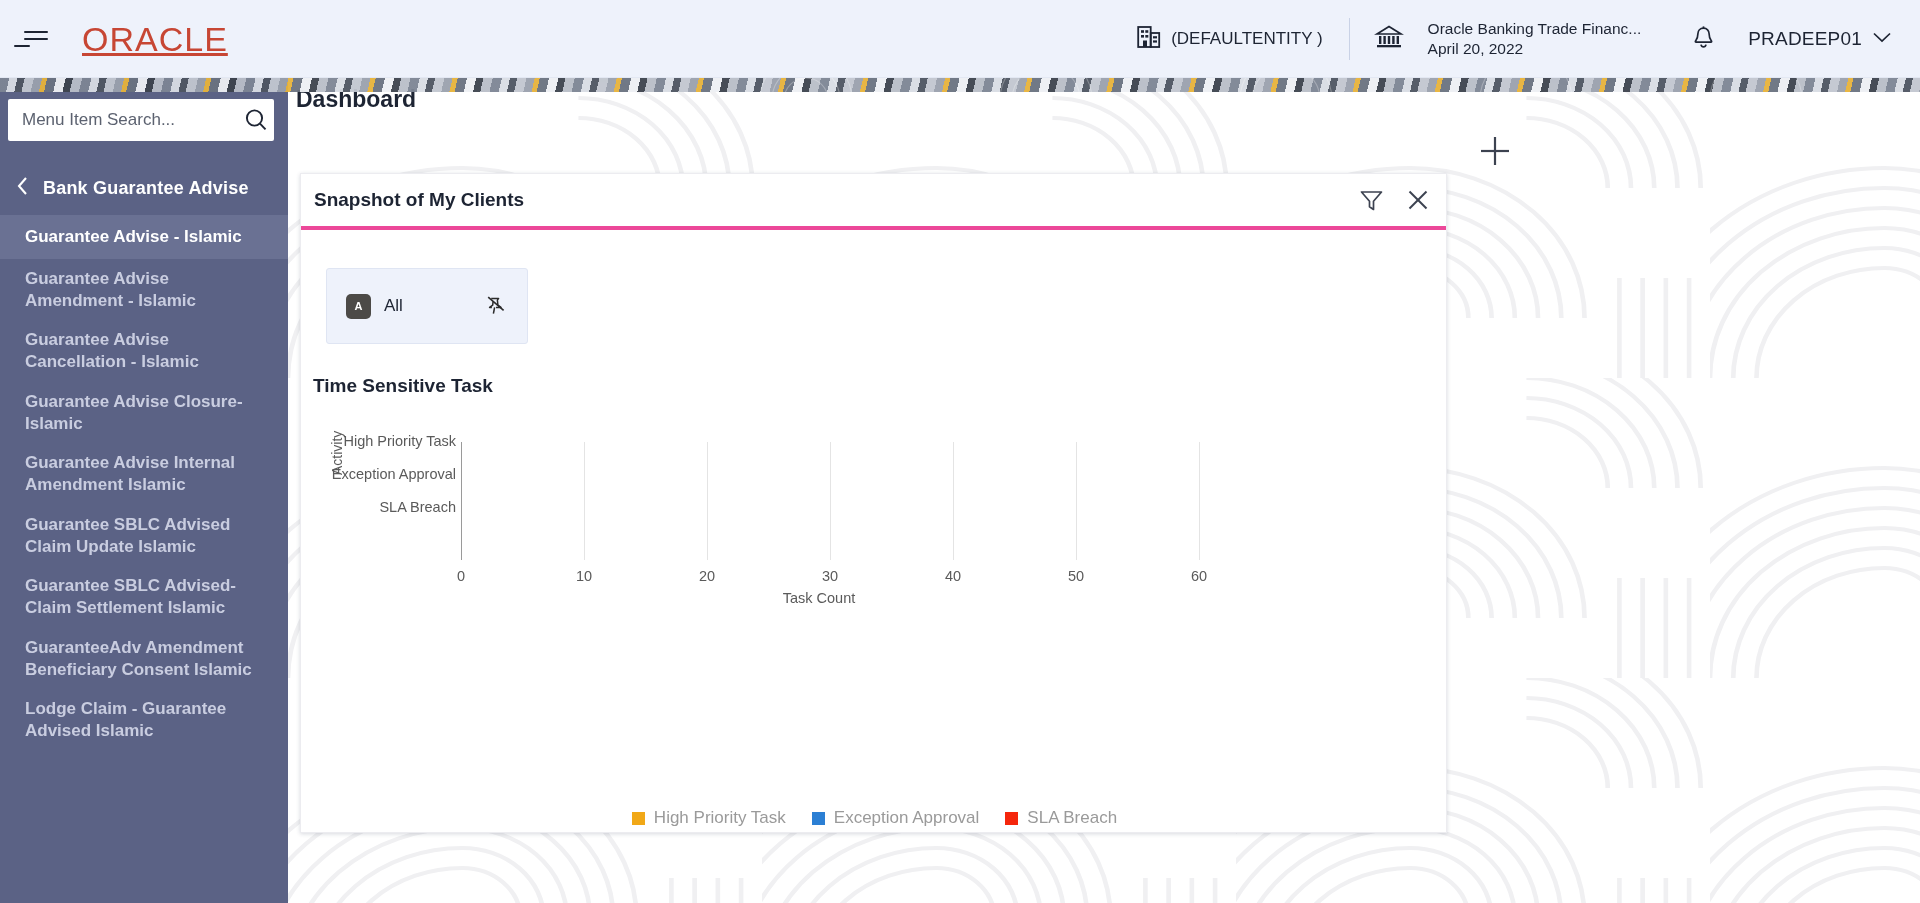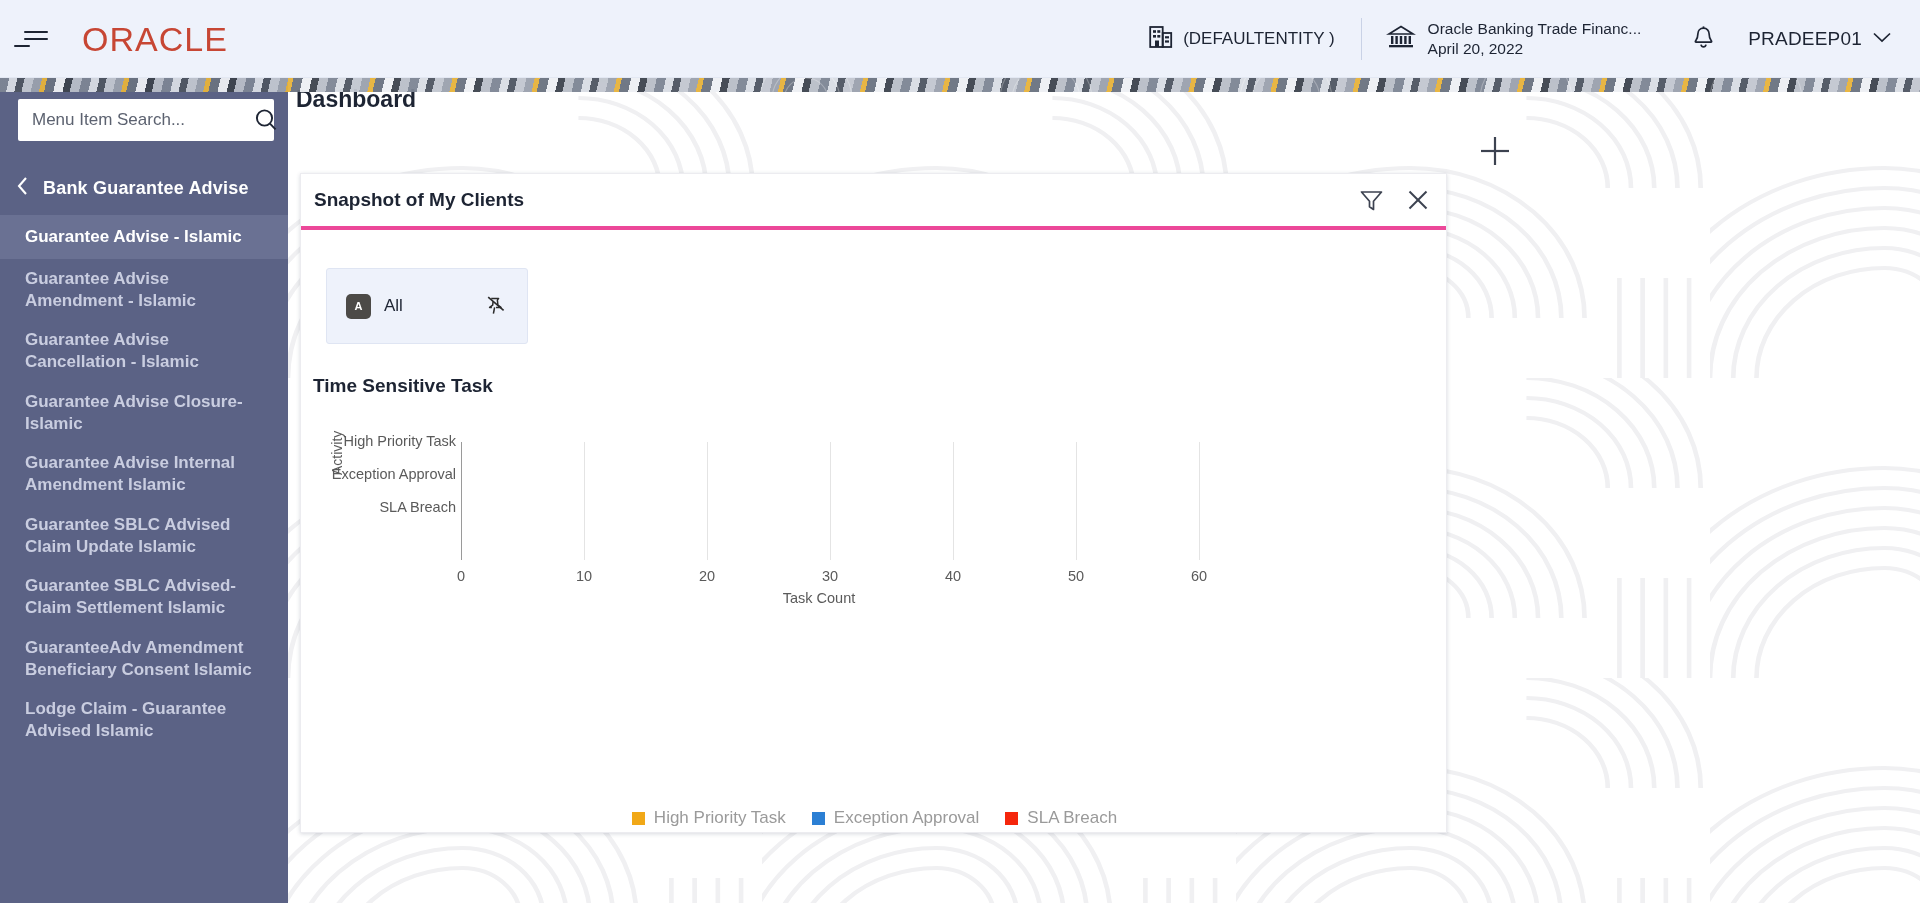--- a/index.html
+++ b/index.html
@@ -29,35 +29,36 @@
   .hamburger i:nth-child(3) { width: 16px; align-self: flex-start; margin-left: 0; }
 
   .oracle-logo {
     margin-left: 24px;
     font-size: 34px; letter-spacing: 1px;
     color: #c74634;
     font-family: "Liberation Sans", sans-serif;
     font-weight: 400;
     line-height: 1;
     user-select: none;
+    text-decoration: underline;
   }
 
   .topbar-right {
     margin-left: auto; display: flex; align-items: center; height: 100%;
   }
   .tb-entity {
     display: flex; align-items: center; gap: 10px;
     padding: 0 26px; height: 44px; cursor: pointer;
   }
   .tb-entity .lbl { font-size: 17px; color: #1d2433; white-space: nowrap; }
 
   .tb-divider { width: 1px; height: 42px; background: #c9d2e6; }
 
   .tb-branch {
-    display: flex; align-items: center; gap: 12px;
+    display: flex; align-items: center; gap: 24px;
     padding: 0 24px; cursor: pointer;
   }
   .tb-branch .txt { display: flex; flex-direction: column; line-height: 1.28; }
   .tb-branch .l1 { font-size: 15.5px; color: #1d2433; white-space: nowrap; }
   .tb-branch .l2 { font-size: 15.5px; color: #1d2433; white-space: nowrap; }
 
   .tb-bell { padding: 0 26px; cursor: pointer; display: flex; align-items: center; }
   .tb-user {
     display: flex; align-items: center; gap: 10px;
     padding-right: 28px; padding-left: 6px; cursor: pointer;
@@ -88,21 +89,21 @@
   }
 
   
   .sidebar {
     position: absolute; left: 0; top: 78px; width: 288px; height: 825px;
     background: #5b6285;
     z-index: 28;
     overflow: hidden;
   }
   .sb-search-wrap {
-    margin: 21px 14px 0 18px; height: 42px; background: #ffffff;
+    margin: 21px 14px 0 8px; height: 42px; background: #ffffff;
     border-radius: 2px; display: flex; align-items: center;
     padding: 0 10px 0 14px;
   }
   .sb-search-wrap input {
     flex: 1; border: 0; outline: 0; font-size: 17px; color: #3a3f4b;
     font-family: "Liberation Sans", sans-serif; background: transparent;
   }
   .sb-search-wrap input::placeholder { color: #5c6270; }
   .sb-search-ic { width: 26px; height: 26px; flex: 0 0 26px; cursor: pointer; }
 

